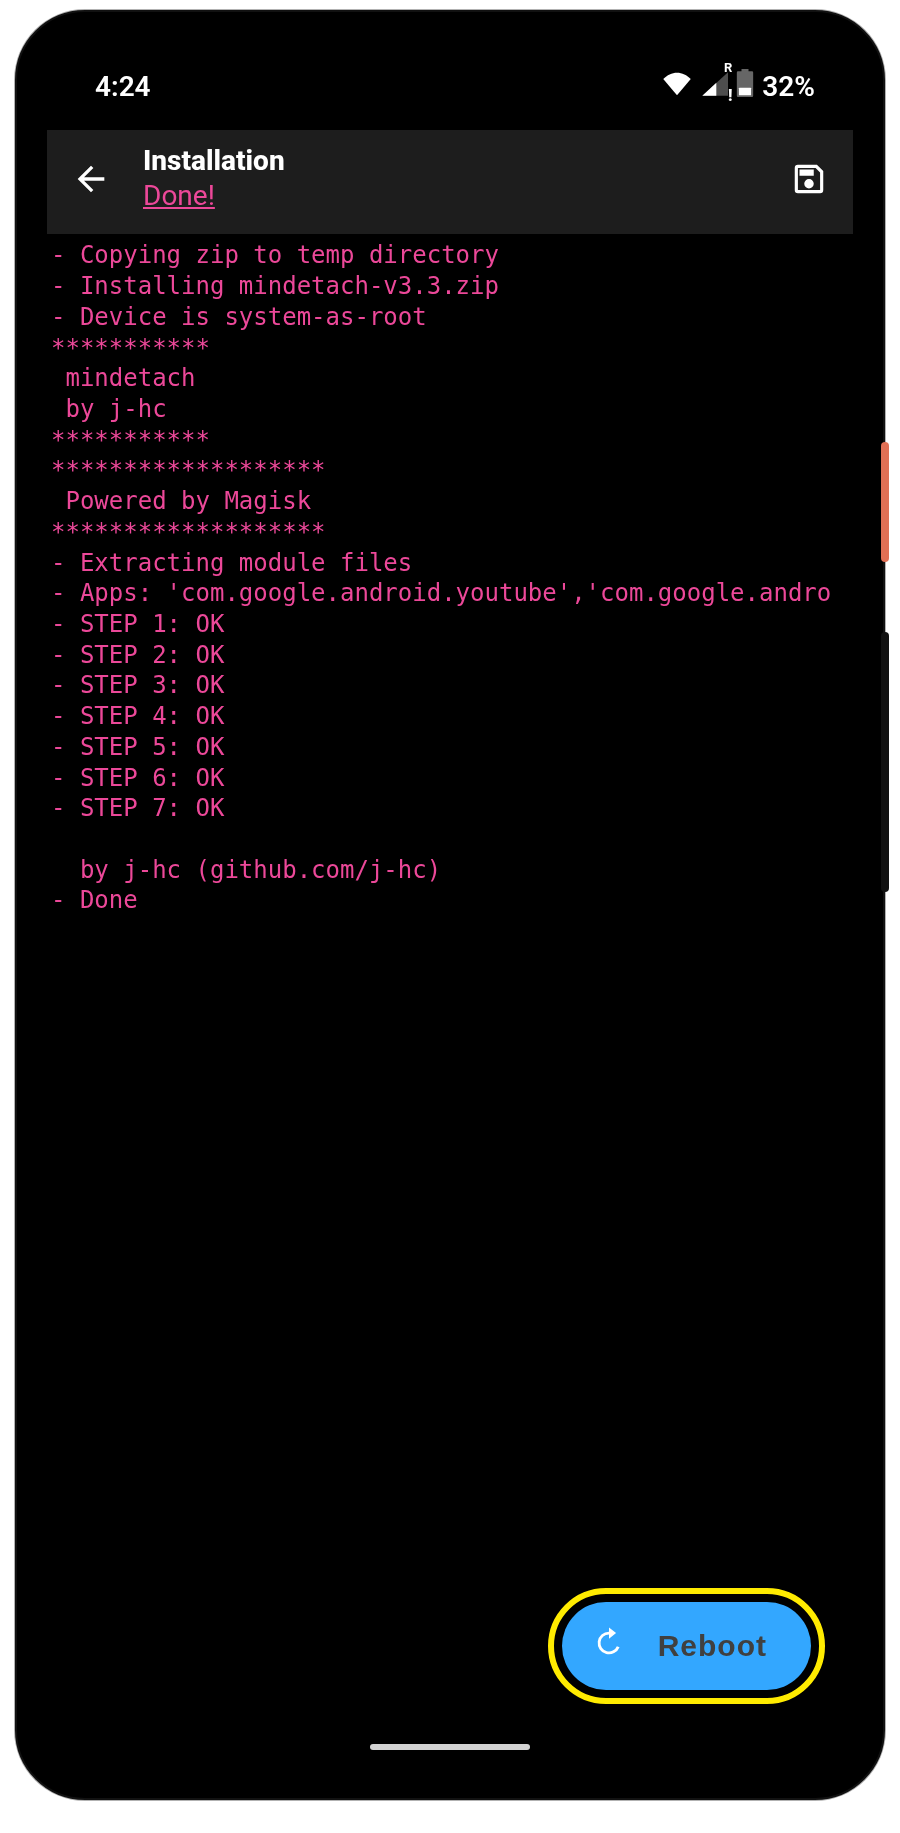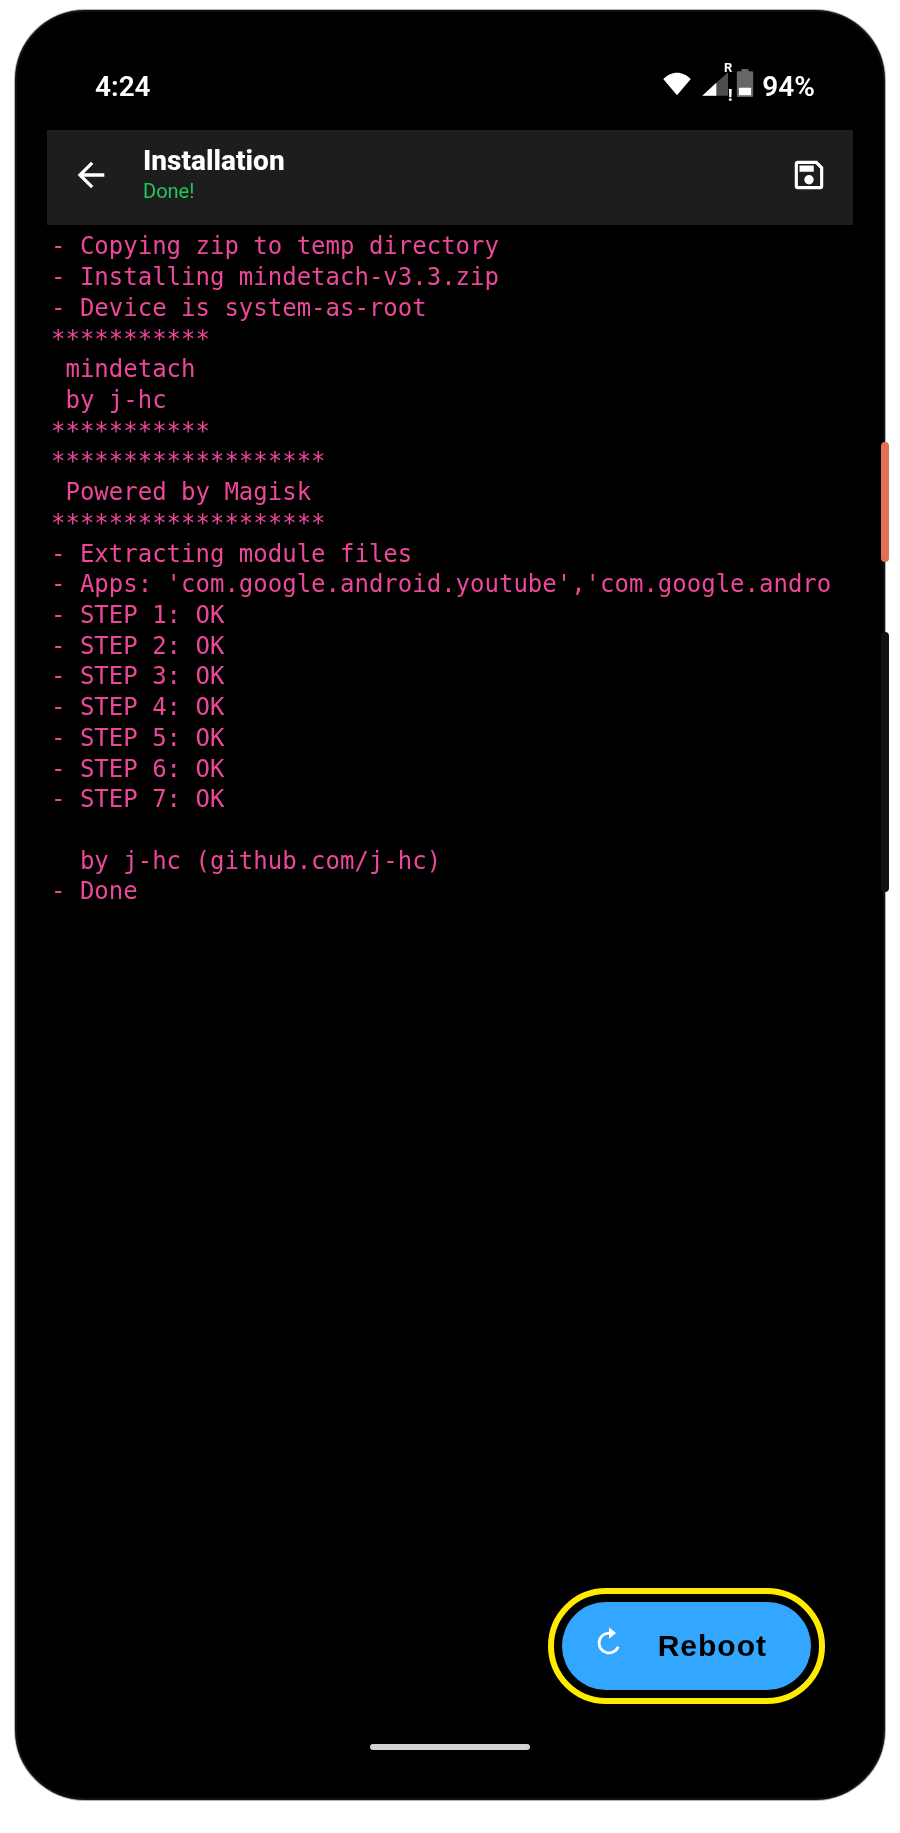--- a/index.html
+++ b/index.html
@@ -82,21 +82,21 @@
   .appbar {
     background: #1d1d1d;
     display: flex;
     align-items: center;
     padding: 16px 20px 22px 20px;
     gap: 28px;
   }
   .appbar .back { width: 48px; height:48px; display:flex;align-items:center;justify-content:center;}
   .appbar .titles { flex: 1; }
   .appbar .title { font-size: 28px; font-weight: 800; line-height: 1.05; }
-  .appbar .subtitle { font-size: 20px; color: #22c55e; margin-top: 4px; }
+  .appbar .subtitle { font-size: 28px; color: #ec4899; margin-top: 4px; text-decoration: underline; }
   .appbar .save { width:48px; height:48px; display:flex;align-items:center;justify-content:center;}
   
   .console {
     flex: 1;
     padding: 6px 4px;
     font-family: ui-monospace, SFMono-Regular, Menlo, Consolas, monospace;
     font-size: 24px;
     line-height: 1.28;
     white-space: pre;
     overflow: hidden;
@@ -105,21 +105,21 @@
   
   .fab-wrap {
     position: absolute;
     right: 28px; bottom: 64px;
     border: 6px solid #ffeb00;
     border-radius: 60px;
     padding: 8px;
   }
   .fab {
     background: #33a7ff;
-    color: #000000;
+    color: #404040;
     border: none;
     border-radius: 50px;
     height: 88px;
     padding: 0 44px 0 30px;
     display: flex;
     align-items: center;
     gap: 32px;
     font-size: 30px;
     font-weight: 700;
     letter-spacing: 1px;
@@ -155,21 +155,21 @@
             </svg>
           <span style="position:absolute;top:-10px;right:-4px;font-size:13px;font-weight:700;">R</span>
           <span style="position:absolute;bottom:-2px;right:-4px;font-size:16px;font-weight:900;">!</span>
         </span>
         <span>
           <svg width="18" height="28" viewBox="0 0 14 24">
               <path d="M4 0h6v2h3a1 1 0 0 1 1 1v20a1 1 0 0 1-1 1H1a1 1 0 0 1-1-1V3a1 1 0 0 1 1-1h3V0z" fill="#fff" opacity=".4"></path>
               <rect x="1.8" y="16" width="10.4" height="6.5" rx=".5"></rect>
             </svg>
         </span>
-        <span>94%</span>
+        <span>32%</span>
       </span>
     </div>
 
     <div class="appbar">
       <span class="back">
         <svg width="40" height="40" viewBox="0 0 24 24">
             <path fill="#fff" d="M20 11H7.83l5.59-5.59L12 4l-8 8 8 8 1.41-1.41L7.83 13H20z"></path>
           </svg>
       </span>
       <div class="titles">

